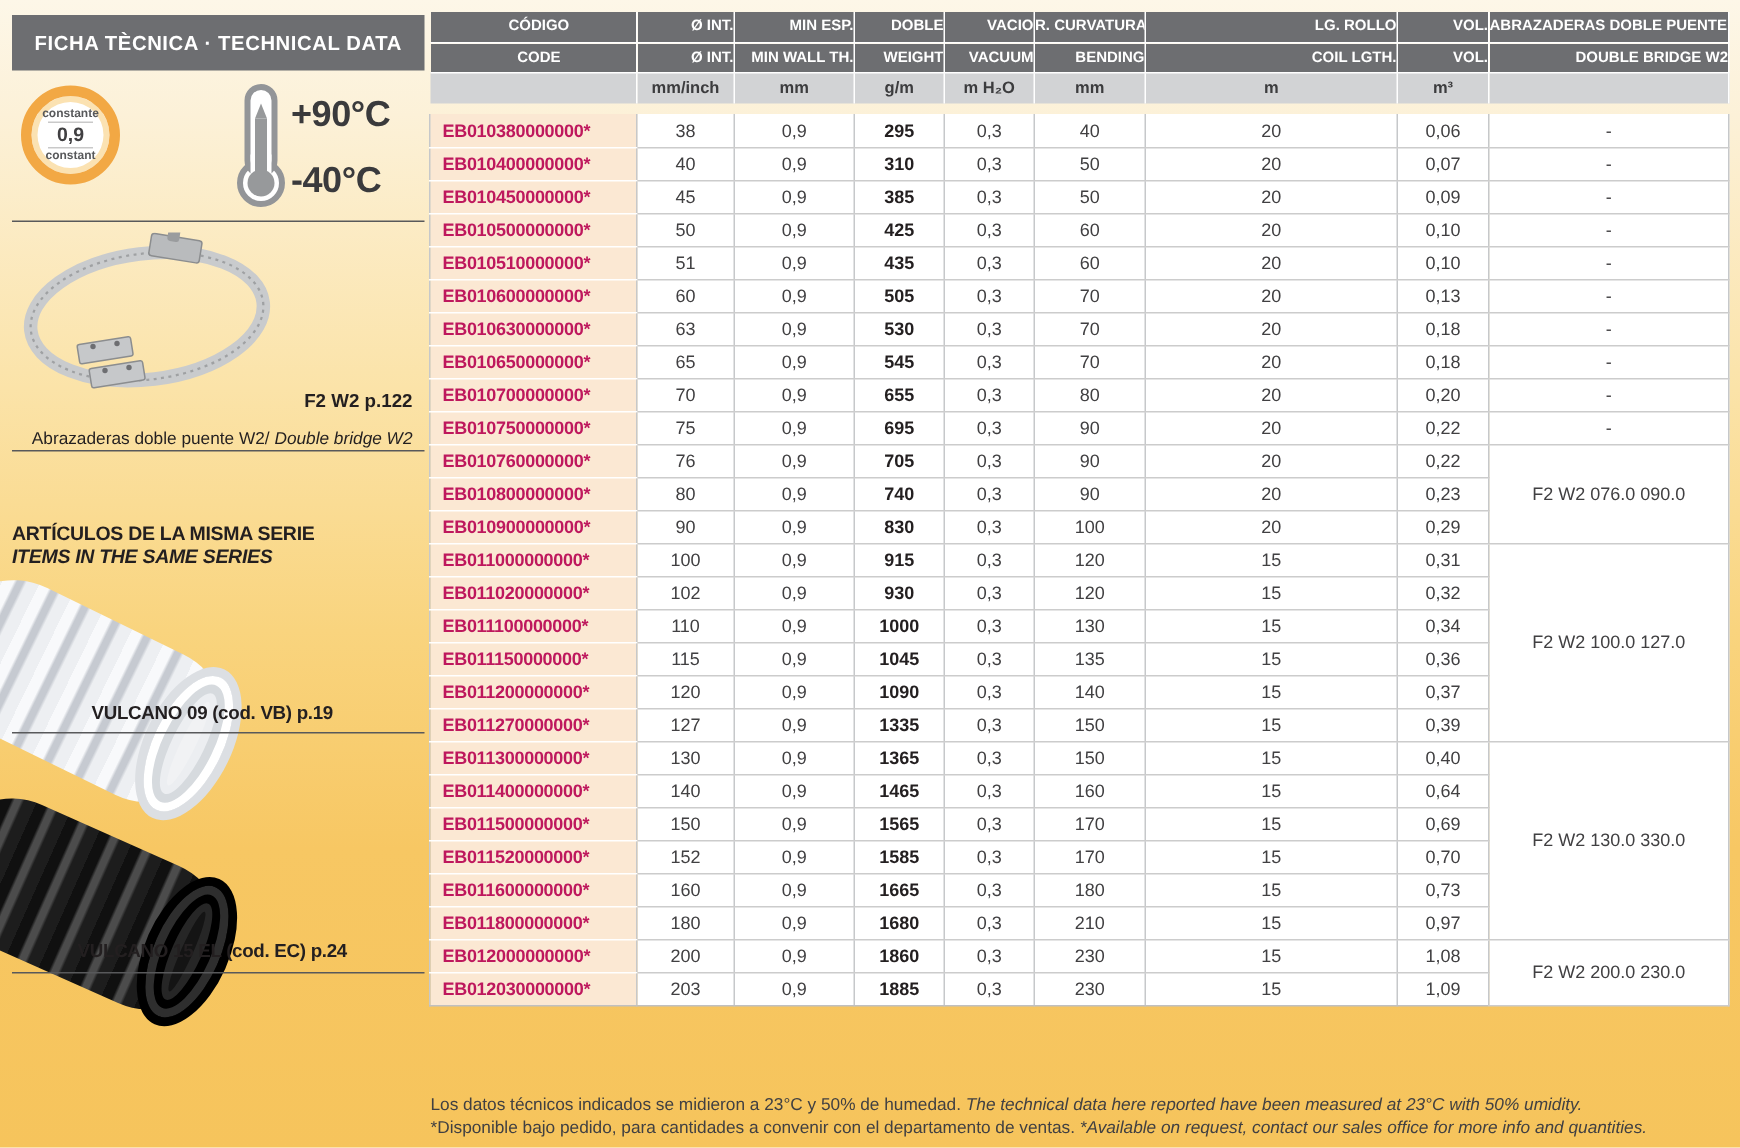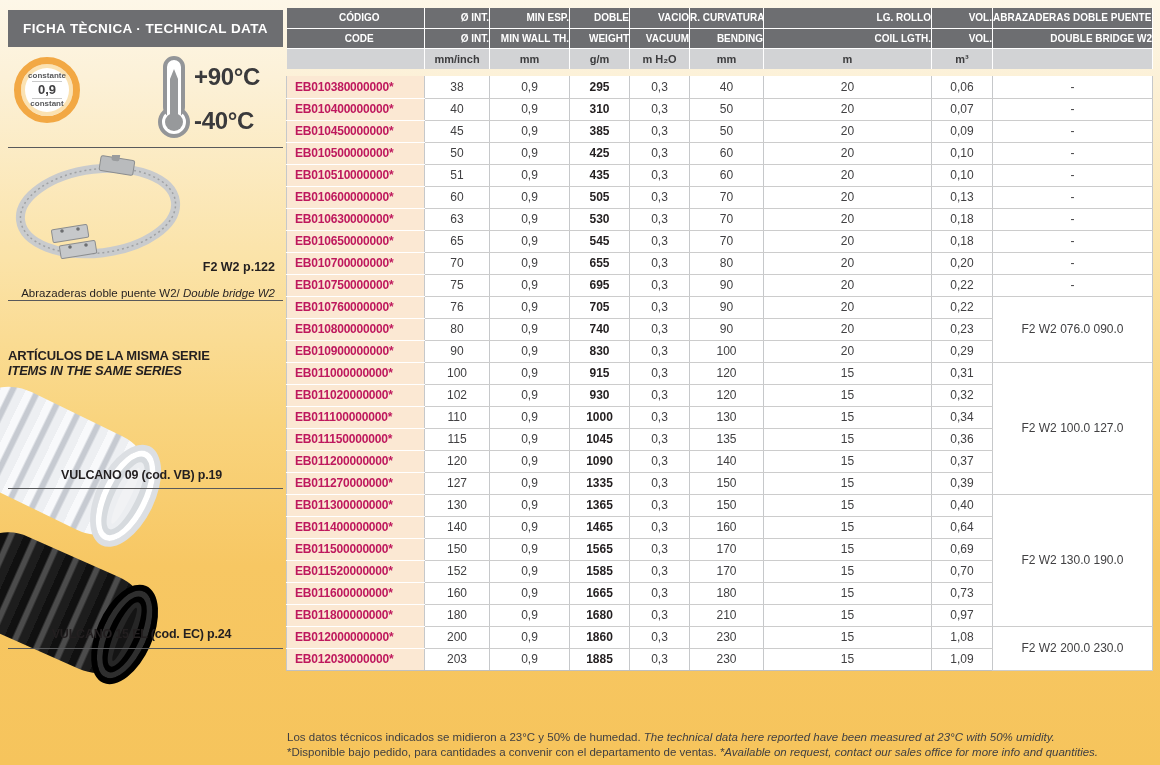--- a/index.html
+++ b/index.html
@@ -402,21 +402,21 @@
         </tr>
         <tr>
           <td class="c-code">EB011300000000*</td>
           <td class="c-d">130</td>
           <td class="c-wall">0,9</td>
           <td class="c-weight">1365</td>
           <td class="c-vac">0,3</td>
           <td class="c-bend">150</td>
           <td class="c-coil">15</td>
           <td class="c-vol">0,40</td>
-          <td class="c-clamp" rowspan="6">F2 W2 130.0 190.0</td>
+          <td class="c-clamp" rowspan="6">F2 W2 130.0 330.0</td>
         </tr>
         <tr>
           <td class="c-code">EB011400000000*</td>
           <td class="c-d">140</td>
           <td class="c-wall">0,9</td>
           <td class="c-weight">1465</td>
           <td class="c-vac">0,3</td>
           <td class="c-bend">160</td>
           <td class="c-coil">15</td>
           <td class="c-vol">0,64</td>

